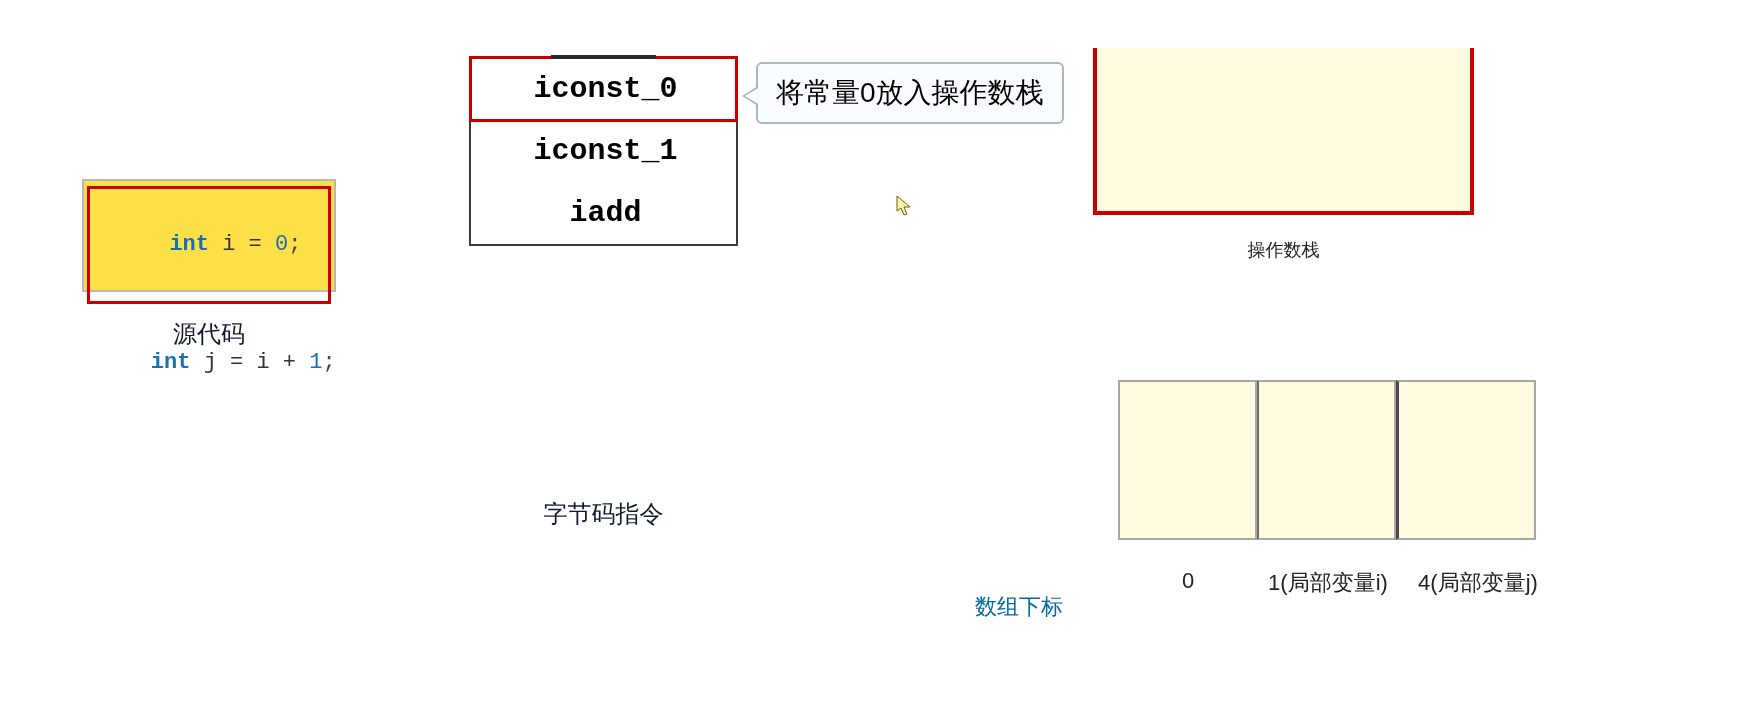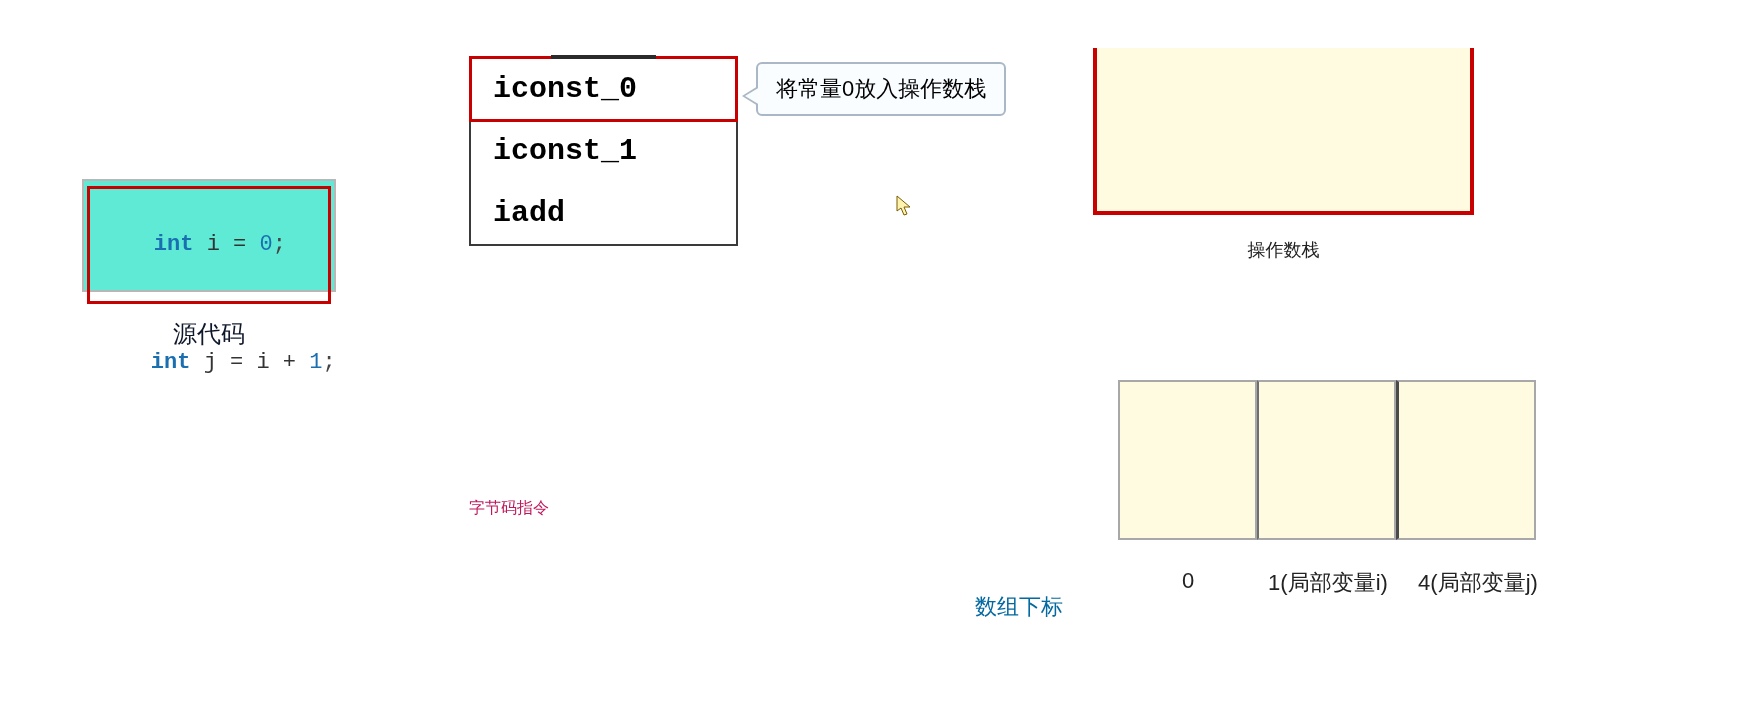--- a/index.html
+++ b/index.html
@@ -5,30 +5,30 @@
   * { box-sizing: border-box; }
   body {
     margin: 0;
     width: 1746px;
     height: 715px;
     background: #ffffff;
     font-family: "Microsoft YaHei", "PingFang SC", sans-serif;
     position: relative;
     overflow: hidden;
   }
-  .mono { font-family: Consolas, "Courier New", monospace; }
+  .mono { font-family: Consolas, "Courier New", monospace; text-align: center; }
 
   
   .src-box {
     position: absolute;
     left: 82px;
     top: 179px;
     width: 254px;
     height: 113px;
-    background: #5eead4;
+    background: #fde047;
     border: 2px solid #b7b7b7;
     padding: 8px 6px 4px 6px;
   }
   .src-line {
     font-size: 22px;
     line-height: 1.7;
     white-space: pre;
     padding: 1px 8px;
     margin-bottom: 4px;
   }
@@ -75,34 +75,35 @@
   }
   .bc-line.current {
     outline: 3px solid #c90000;
     outline-offset: -1px;
     margin-top:-1px;
   }
   .bc-label {
     position: absolute;
     left: 469px; width: 269px;
     top: 498px;
-    font-size: 16px;
-    color: #be185d;
+    text-align: center;
+    font-size: 24px;
+    color: #0f172a;
   }
 
   
   .callout {
     position: absolute;
     left: 756px;
     top: 62px;
     background: #fafdff;
     border: 2px solid #a9b7c6;
     border-radius: 6px;
     padding: 10px 18px;
-    font-size: 22px;
+    font-size: 28px;
     color: #000;
   }
   .callout::before {
     content: "";
     position: absolute;
     left: -16px;
     top: 22px;
     border-style: solid;
     border-width: 10px 16px 10px 0;
     border-color: transparent #a9b7c6 transparent transparent;

